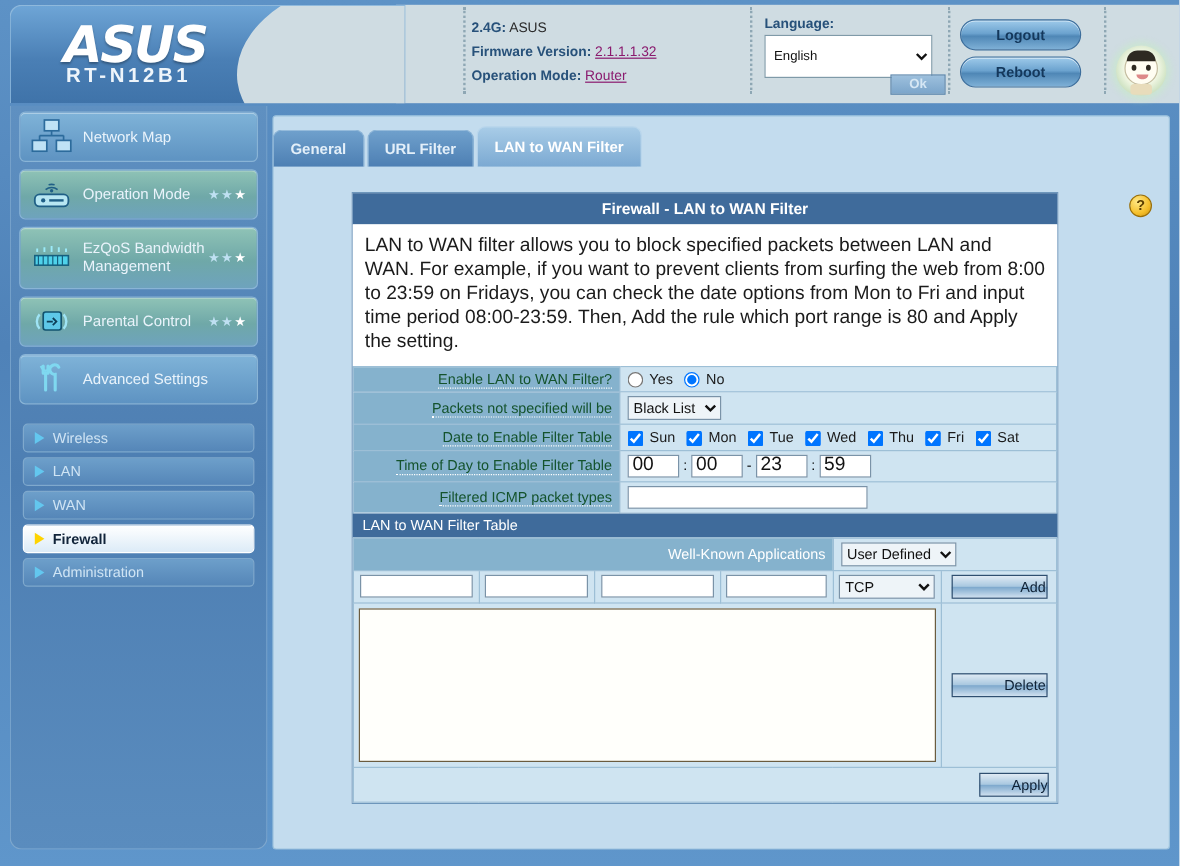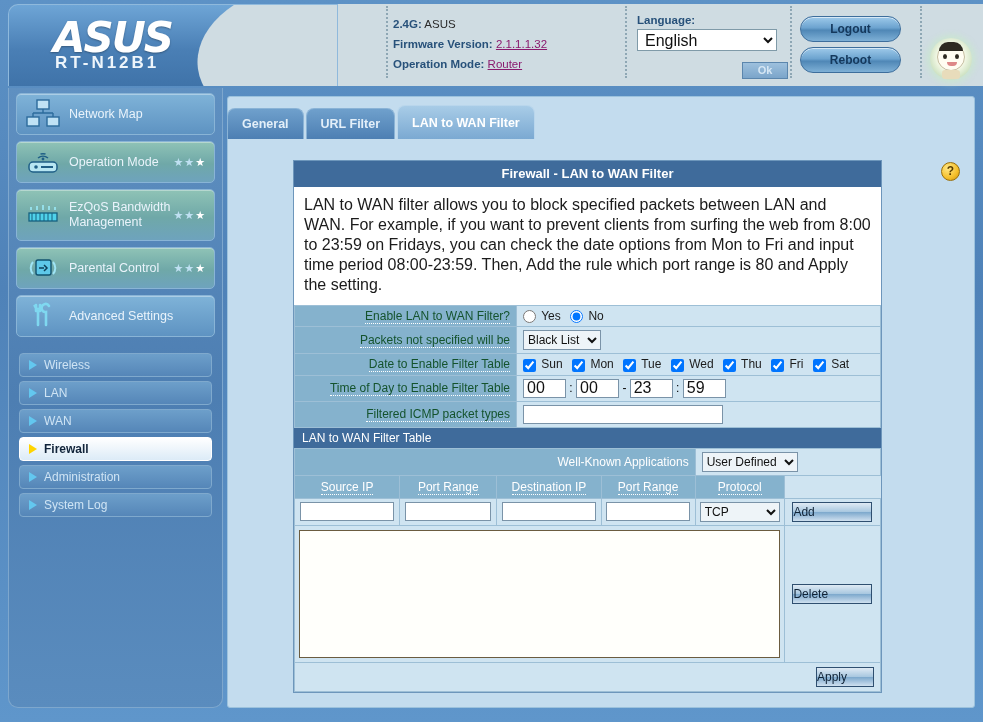--- a/index.html
+++ b/index.html
@@ -75,22 +75,22 @@
   }
   #hdr-info .k { color: #27517a; font-weight: bold; }
   #hdr-info a { color: #8a1a6e; text-decoration: underline; }
 
   #lang-box {
     position: absolute; left: 637px; top: 14px;
     width: 150px;
   }
   #lang-label { font-size: 11.5px; font-weight: bold; color: #27517a; display:block; margin-bottom: 3px;}
   #lang-select {
-    width: 140px; height: 22px;
-    font-size: 16px; font-family: "Liberation Sans", sans-serif;
+    width: 140px; height: 36px;
+    font-size: 11px; font-family: "Liberation Sans", sans-serif;
     border: 1px solid #7f9aa8;
     background: #ffffff;
     color: #111;
     padding-left: 3px;
   }
   #ok-btn {
     position: absolute; left: 742px; top: 62px;
     width: 46px; height: 17px;
     border: 1px solid #5b86ad;
     background: linear-gradient(180deg,#9dc0dd 0%,#7ba5ca 100%);
@@ -308,21 +308,21 @@
   th.colhdr span { border-bottom: 1px dotted #ffffff; }
   td.cell { background: #cfe4f1; padding: 3px; text-align: center; }
   td.btncol { background: #cfe4f1; text-align: center; width: 96px; }
 
   .gbtn {
     border: 1px solid #2f4f70;
     background: linear-gradient(180deg,#dfeaf4 0%,#a9c8e0 48%,#7ea9cd 52%,#cfe0ef 100%);
     color: #0f2236; font-size: 12px;
     padding: 2px 0; width: 80px;
     cursor: pointer;
-    text-align: left;
+    text-align: right;
   }
   #listbox {
     width: 100%; height: 128px;
     background: #fffffb;
     border: 1px solid #6b5c3f;
   }
   #apply-row { background: #cfe4f1; text-align: right; padding: 4px 6px; }
 
   #help-icon {
     position: absolute; left: 941px; top: 162px;
@@ -470,24 +470,20 @@
       <span class="sub-label">WAN</span>
     </div>
     <div class="nav-sub active">
       <span class="tri"></span>
       <span class="sub-label">Firewall</span>
     </div>
     <div class="nav-sub">
       <span class="tri"></span>
       <span class="sub-label">Administration</span>
     </div>
-    <div class="nav-sub">
-      <span class="tri"></span>
-      <span class="sub-label">System Log</span>
-    </div>
   </div>
 
   <div id="tabstrip">
     <div class="tab">General</div>
     <div class="tab">URL Filter</div>
     <div class="tab active">LAN to WAN Filter</div>
   </div>
 
   <div id="content"></div>
 
@@ -598,38 +594,20 @@
           <td class="wka" colspan="4">
             <span>Well-Known Applications</span>
           </td>
           <td class="wkav" colspan="2">
             <select class="sel" style="width:96px;">
               <option>User Defined</option>
             </select>
           </td>
         </tr>
         <tr>
-          <th class="colhdr" style="width:105px;">
-            <span>Source IP</span>
-          </th>
-          <th class="colhdr" style="width:97px;">
-            <span>Port Range</span>
-          </th>
-          <th class="colhdr" style="width:104px;">
-            <span>Destination IP</span>
-          </th>
-          <th class="colhdr" style="width:94px;">
-            <span>Port Range</span>
-          </th>
-          <th class="colhdr" style="width:89px;">
-            <span>Protocol</span>
-          </th>
-          <th class="colhdr" style="background:#cfe4f1;border:none;"></th>
-        </tr>
-        <tr>
           <td class="cell">
             <input class="txt" style="width: 94px;" value="">
           </td>
           <td class="cell">
             <input class="txt" style="width: 86px;" value="">
           </td>
           <td class="cell">
             <input class="txt" style="width: 94px;" value="">
           </td>
           <td class="cell">

